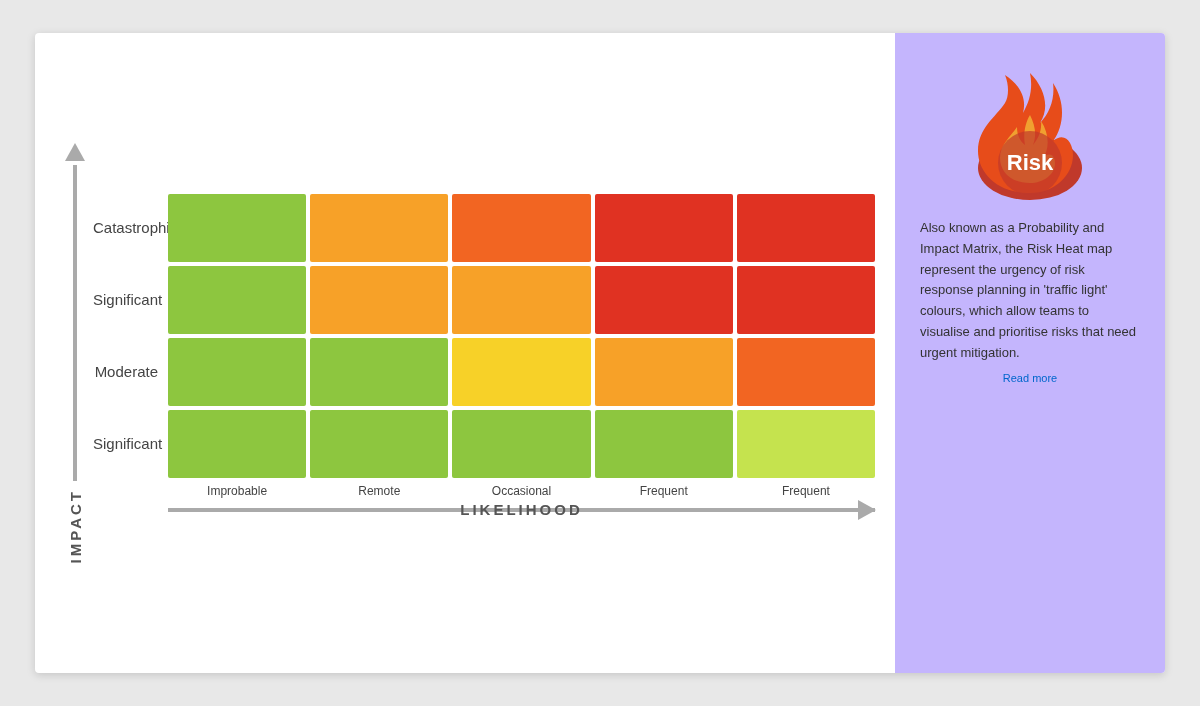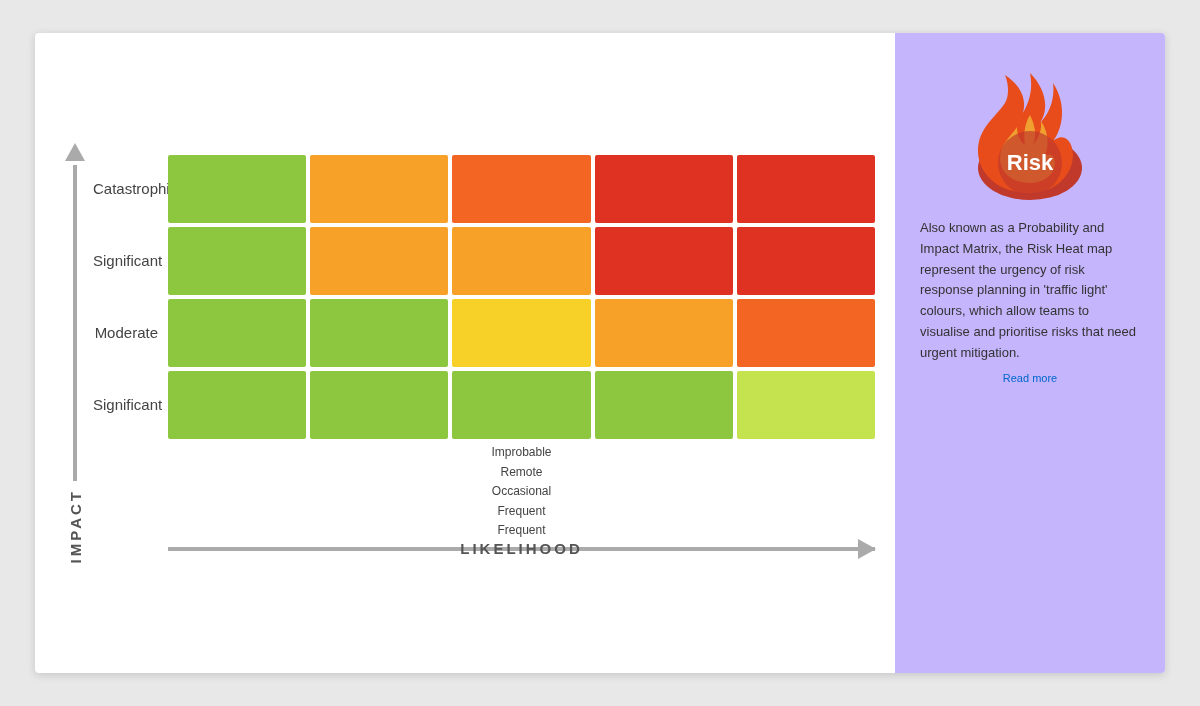--- a/index.html
+++ b/index.html
@@ -130,21 +130,21 @@
       flex-direction: row;
       align-items: flex-start;
       margin-top: 6px;
     }
     .col-label-spacer {
       width: 75px;
       flex-shrink: 0;
     }
     .col-labels {
       display: flex;
-      flex-direction: column;
+      flex-direction: row;
       flex: 1;
       gap: 4px;
     }
     .col-label {
       flex: 1;
       text-align: center;
       font-size: 12px;
       color: #444;
       line-height: 1.3;
     }

